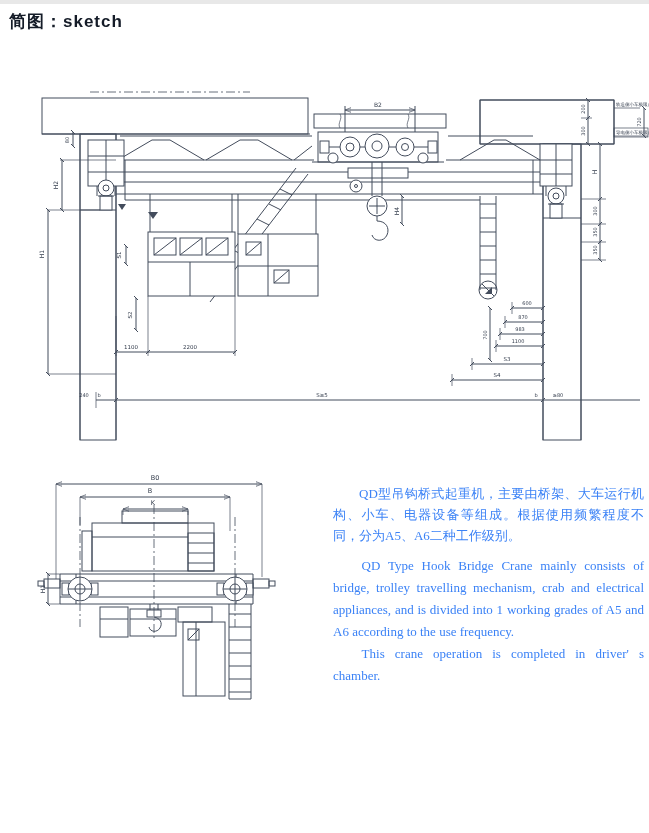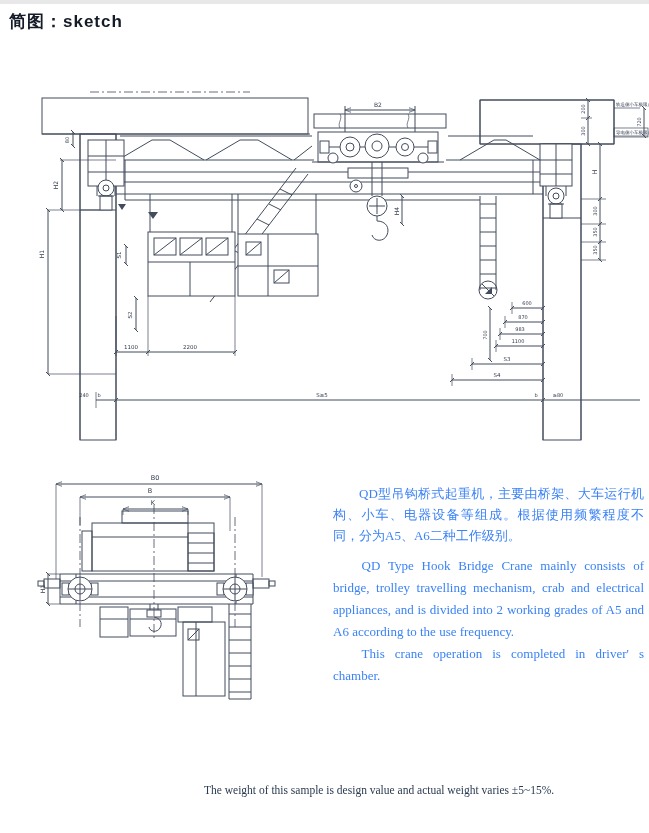--- a/index.html
+++ b/index.html
@@ -410,22 +410,21 @@
       <line x1="193" y1="207" x2="215" y2="207"></line>
         <line x1="193" y1="220" x2="215" y2="220"></line>
       <line x1="193" y1="233" x2="215" y2="233"></line>
         <line x1="193" y1="240" x2="215" y2="240"></line>
     </g>
   </svg>
 
   <div class="desc">
     <p class="zh">QD型吊钩桥式起重机，主要由桥架、大车运行机构、小车、电器设备等组成。根据使用频繁程度不同，分为A5、A6二种工作级别。</p>
     <div class="en-block">
-      <p class="en">QD Type Hook Bridge Crane mainly consists of bridge, trolley travelling mechanism, crab and electrical appliances, and is divided into 2 working grades of A5 and A6 according to the use frequency.</p>
+      <p class="en">QD Type Hook Bridge Crane mainly consists of bridge, trolley travelling mechanism, crab and electrical appliances, and is divided into 1 working grades of A5 and A6 according to the use frequency.</p>
       <p class="en">This crane operation is completed in driver' s chamber.</p>
     </div>
   </div>
 
   <div class="footnote">
-    <p class="fen">The weight of this sample is design value and actual weight varies ±5~15%.</p>
   </div>
 
 </div>
 
 </body></html>

